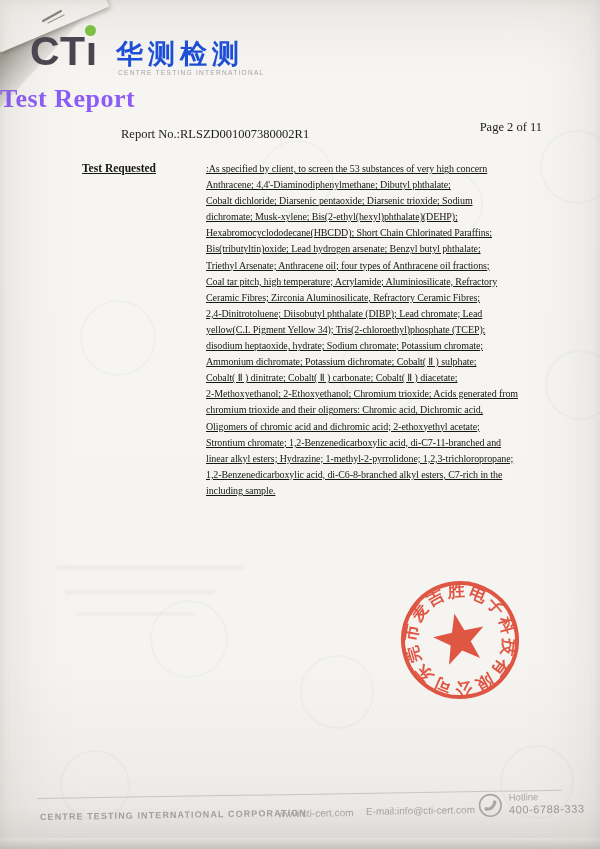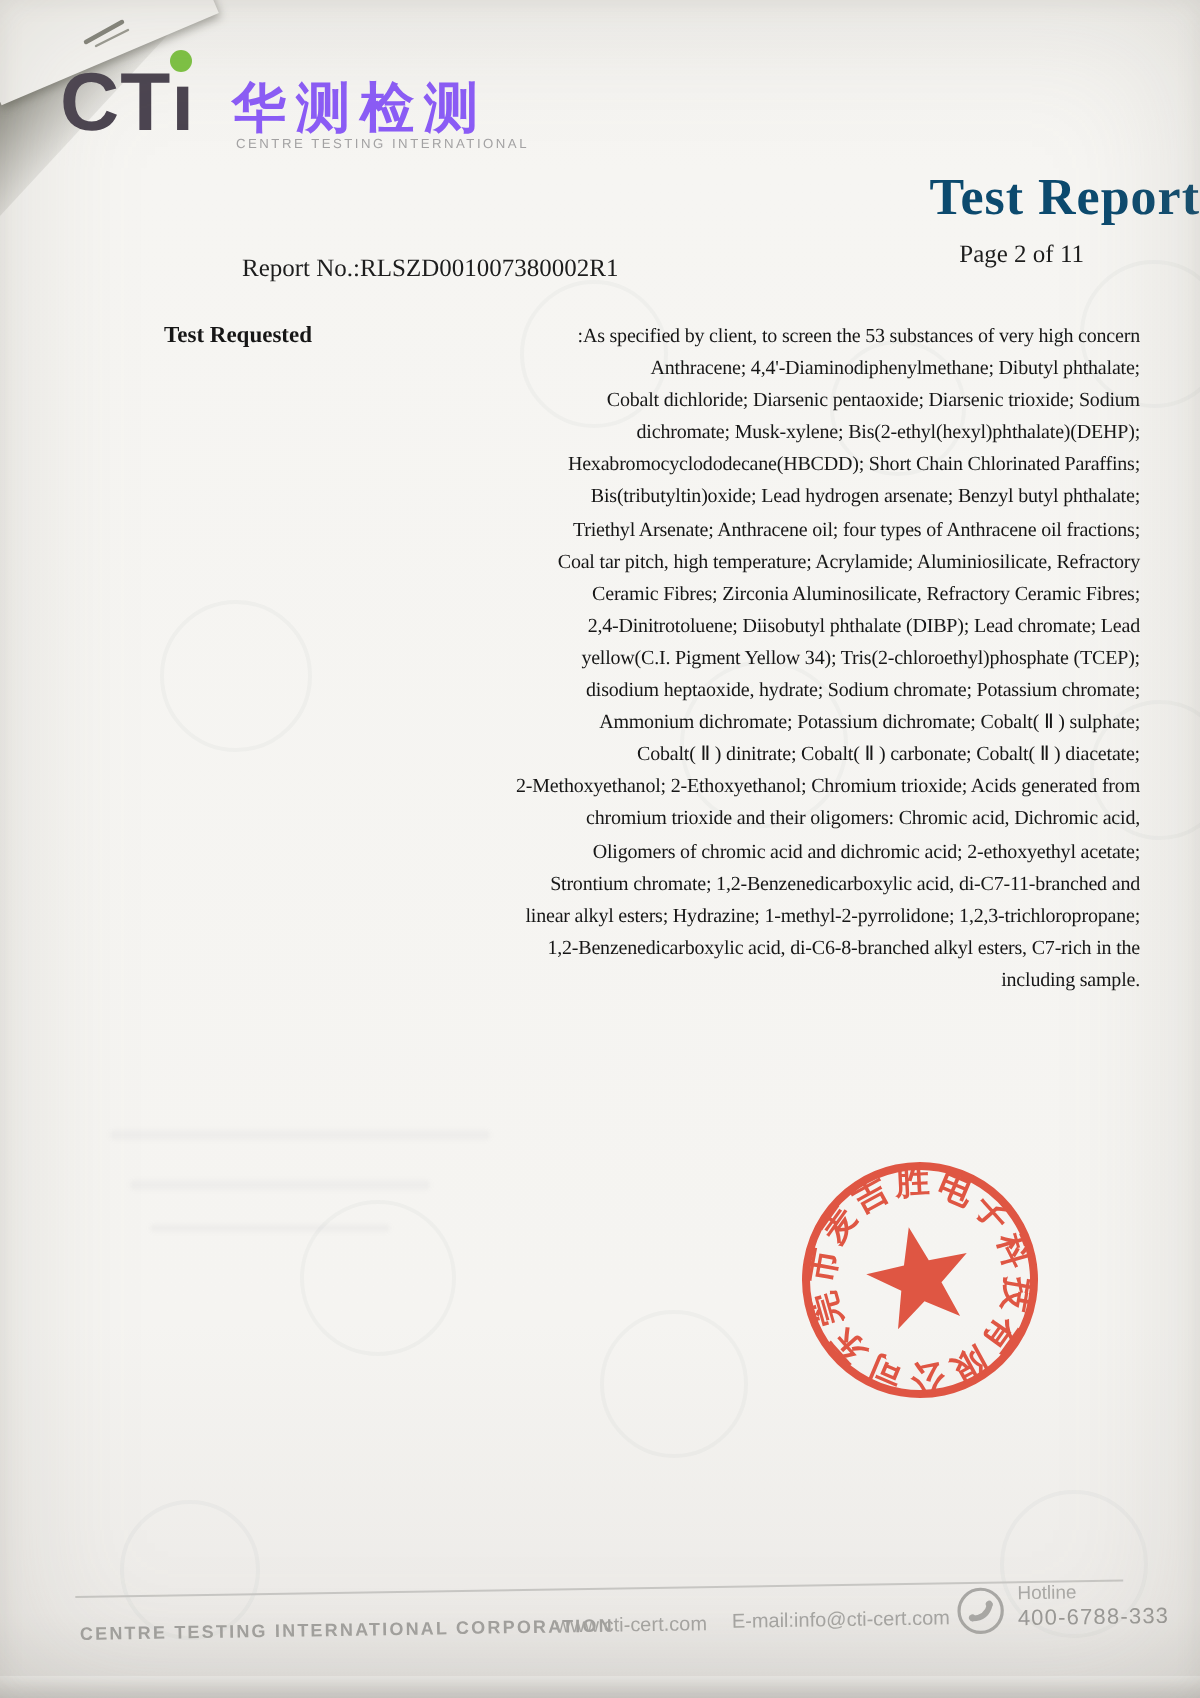--- a/index.html
+++ b/index.html
@@ -20,32 +20,32 @@
   .scan-bottom{position:absolute;left:0;top:838px;width:600px;height:11px;z-index:1;
     background:linear-gradient(180deg,#eeedea 0%,#dddbd8 55%,#d2d0cd 100%);}
   .wm{position:absolute;border-radius:50%;border:2px solid rgba(125,130,140,.05);z-index:0;}
   .ghost{position:absolute;background:rgba(135,135,148,.06);border-radius:2px;z-index:0;filter:blur(1px);}
   
   .logo{position:absolute;left:30px;top:28px;width:230px;height:52px;z-index:3;}
   .cti-word{position:relative;font-family:Liberation Sans, sans-serif;font-weight:bold;
     font-size:41px;line-height:46px;color:#4b4450;letter-spacing:.5px;}
   .green-dot{position:absolute;left:55px;top:-3px;width:11px;height:11px;border-radius:50%;background:#7dc243;}
   .logo-cn{position:absolute;left:86px;top:8px;font-family:"Liberation Sans",sans-serif;
-    font-size:27px;font-weight:bold;color:#8b5cf6;letter-spacing:5px;white-space:nowrap;}
+    font-size:27px;font-weight:bold;color:#1d4ed8;letter-spacing:5px;white-space:nowrap;}
   .logo-sub{position:absolute;left:88px;top:41px;font-family:"Liberation Sans",sans-serif;
     font-size:6.6px;letter-spacing:1.25px;color:#a3a2a3;white-space:nowrap;}
-  .title{position:absolute;left:0;top:84px;width:600px;margin:0;text-align:right;z-index:3;
-    font-size:26px;font-weight:bold;color:#0c4a6e;letter-spacing:.5px;}
+  .title{position:absolute;left:0;top:84px;width:600px;margin:0;text-align:left;z-index:3;
+    font-size:26px;font-weight:bold;color:#8b5cf6;letter-spacing:.5px;}
   .report-row{position:absolute;left:82px;right:58px;top:127px;display:flex;
     justify-content:space-between;z-index:3;font-size:12.5px;color:#1d1d1d;margin-left:39px;}
   .pageinfo{transform:translateY(-7px);}
   
-  .content{position:absolute;left:82px;top:161px;right:30px;display:flex;z-index:3;color:#161616;}
+  .content{position:absolute;left:82px;top:161px;right:30px;display:flex;z-index:3;color:#161616;text-decoration:underline;}
   .label{width:124px;font-size:11.5px;font-weight:bold;padding-top:1px;}
-  .lines{flex:1;text-align:right;}
+  .lines{flex:1;}
   .bline{font-size:10px;line-height:16.1px;letter-spacing:-0.1px;white-space:nowrap;}
   
   .stamp{position:absolute;left:380px;top:560px;width:160px;height:160px;z-index:4;
     transform:rotate(-12deg);opacity:.9;}
   .stamp-text{font-family:"Liberation Sans",sans-serif;font-size:17px;font-weight:bold;letter-spacing:2.5px;}
   
   .footer-wrap{position:absolute;left:0;top:790px;width:600px;height:50px;z-index:3;
     transform:rotate(-0.9deg);transform-origin:40px 30px;
     font-family:"Liberation Sans",sans-serif;color:#a2a19e;}
   .divider{position:absolute;left:38px;top:8px;width:524px;height:1.2px;background:#c8c7c4;}

